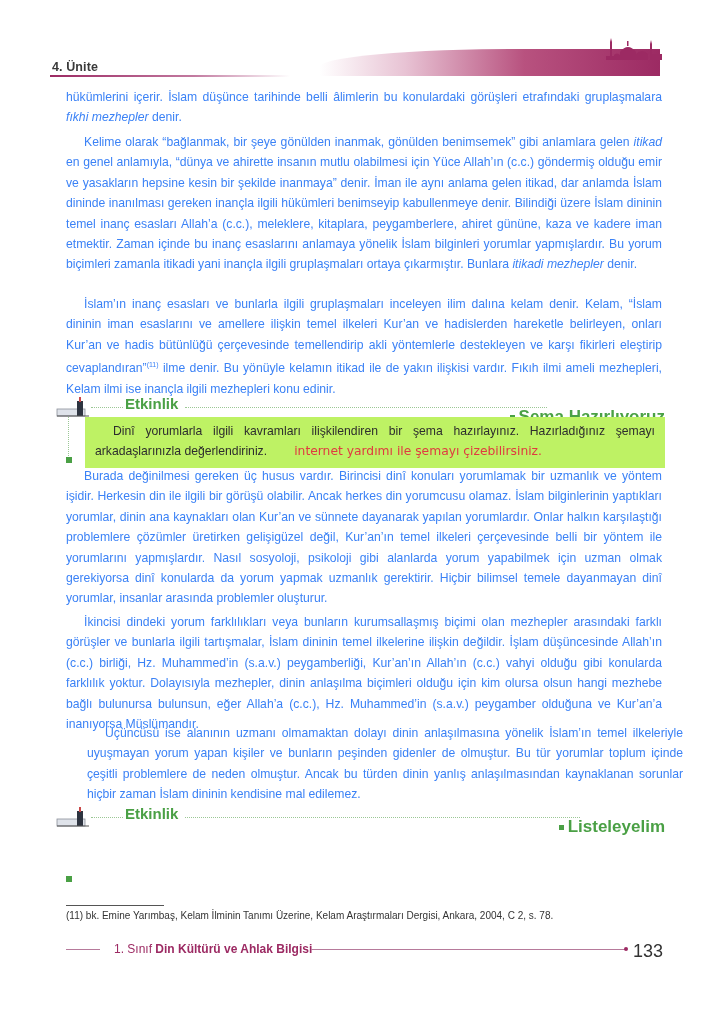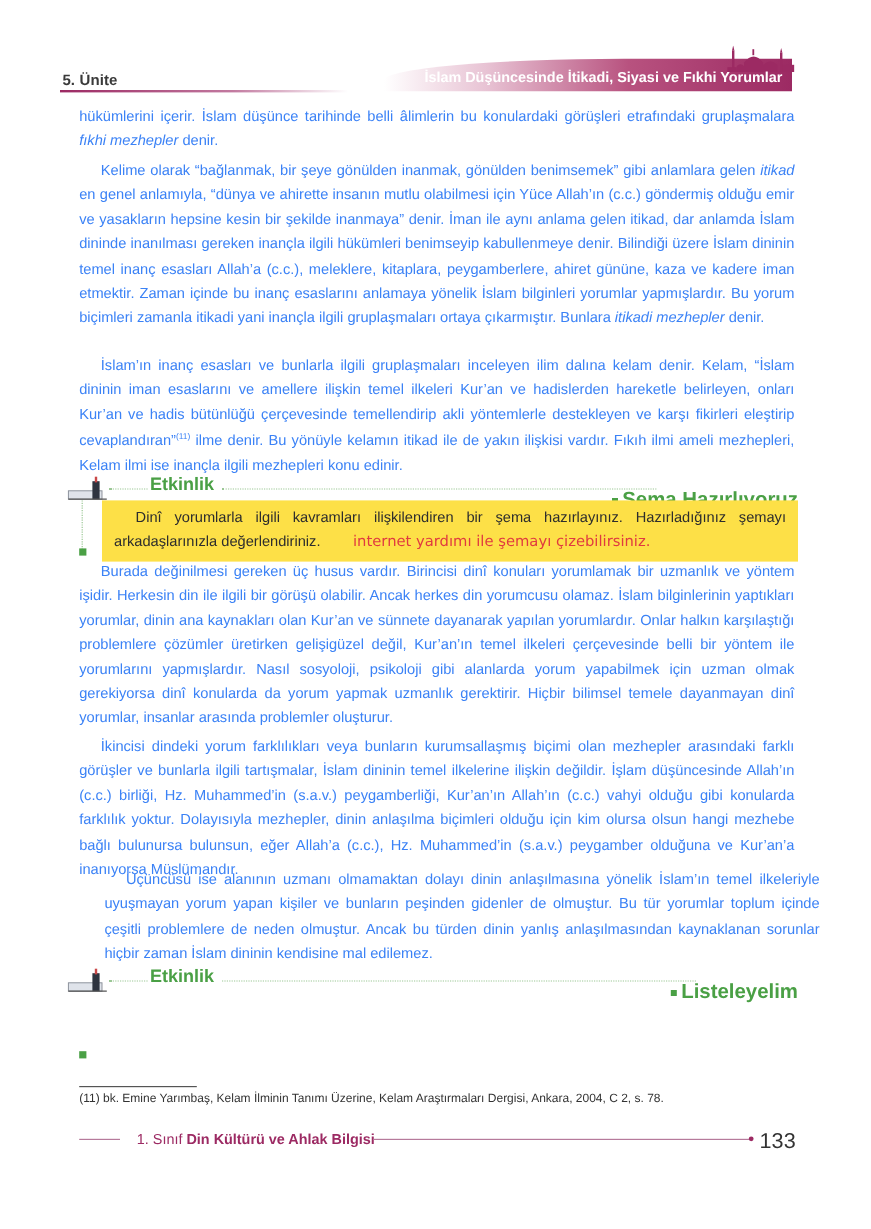--- a/index.html
+++ b/index.html
@@ -18,58 +18,57 @@
   p.t.ind { text-indent:18px; }
   .blk { position:absolute; left:66px; width:596px; }
   .sup { font-size:7px; vertical-align:super; }
   .etk { position:absolute; left:55px; width:610px; }
   .etk-head { position:relative; height:22px; }
   .etk-title { position:absolute; left:70px; top:0px; font-size:15px; font-weight:bold; color:#4aa045; }
   .etk-dots { position:absolute; left:35px; right:120px; top:12px; border-top:1.5px dotted #9bc795; }
   .etk-dots2 { position:absolute; left:130px; right:118px; top:12px; border-top:1.5px dotted #9bc795; }
   .etk-tag { position:absolute; right:0; top:12px; font-size:17px; font-weight:bold; color:#4aa045; }
   .etk-tag .sq { display:inline-block; width:5px; height:5px; background:#4aa045; margin-right:4px; vertical-align:middle; }
-  .etk-body { position:relative; margin-left:30px; background:#fde047; padding:4px 10px 6px 10px; }
+  .etk-body { position:relative; margin-left:30px; background:#bef264; padding:4px 10px 6px 10px; }
   .etk-body p { margin:0; font-size:12.2px; line-height:20.4px; color:#2d2d2d; text-align:justify; }
   .etk-vline { position:absolute; left:13px; top:22px; bottom:6px; border-left:1.5px dotted #9bc795; }
   .etk-sq { position:absolute; left:11px; width:6px; height:6px; background:#4aa045; }
   .ruler { position:absolute; left:0px; top:2px; }
   .red { color:#e03a40; font-family:"DejaVu Sans", sans-serif; font-size:12.3px; }
   .footnote-line { position:absolute; left:66px; top:905px; width:98px; height:1px; background:#555; }
   .footnote { position:absolute; left:66px; top:910px; font-size:10px; color:#333; }
   .footer { position:absolute; left:66px; top:940px; width:600px; height:20px; }
   .f-l1 { position:absolute; left:0; top:9px; width:34px; height:1px; background:#b67a9b; }
   .f-text { position:absolute; left:48px; top:2px; font-size:12px; color:#9c2a63; white-space:nowrap; }
   .f-text b { color:#9c2a63; }
   .f-l2 { position:absolute; left:245px; top:9px; width:314px; height:1px; background:#b67a9b; }
   .f-dot { position:absolute; left:558px; top:7px; width:4px; height:4px; border-radius:50%; background:#9c2a63; }
   .f-page { position:absolute; left:567px; top:1px; font-size:18px; color:#333; }
 </style>
 </head>
 <body>
 
 <div class="hdr">
-  <div class="unit">5. Ünite</div>
+  <div class="unit">4. Ünite</div>
   <div class="unit-line"></div>
   <div class="banner"></div>
   <svg class="mosque" width="56" height="22" viewBox="0 0 56 22">
     <g fill="#9c2a63">
       <rect x="4" y="4" width="2" height="18"></rect>
       <polygon points="5,0 4,4 6,4"></polygon>
       <rect x="44" y="6" width="2" height="16"></rect>
       <polygon points="45,2 44,6 46,6"></polygon>
       <path d="M14 22 L14 14 Q22 4 30 14 L30 22 Z"></path>
       <path d="M30 22 L30 16 Q36 10 42 16 L42 22 Z"></path>
       <path d="M8 22 L8 17 Q11 14 14 17 L14 22 Z"></path>
       <rect x="21" y="3" width="1.5" height="5"></rect>
       <rect x="46" y="16" width="10" height="6"></rect>
       <rect x="0" y="18" width="8" height="4"></rect>
     </g>
   </svg>
-  <div class="banner-text">İslam Düşüncesinde İtikadi, Siyasi ve Fıkhi Yorumlar</div>
 </div>
 
 <div class="blk" style="top:87px;">
   <p class="t"><span>hükümlerini içerir. İslam düşünce tarihinde belli âlimlerin bu konulardaki görüşleri etrafındaki gruplaşmalara </span><i>fıkhi mezhepler</i><span> denir.</span></p>
 </div>
 
 <div class="blk" style="top:132px;">
   <p class="t ind"><span>Kelime olarak “bağlanmak, bir şeye gönülden inanmak, gönülden benimsemek” gibi anlamlara gelen </span><i>itikad</i><span> en genel anlamıyla, “dünya ve ahirette insanın mutlu olabilmesi için Yüce Allah’ın (c.c.) göndermiş olduğu emir ve yasakların hepsine kesin bir şekilde inanmaya” denir. İman ile aynı anlama gelen itikad, dar anlamda İslam dininde inanılması gereken inançla ilgili hükümleri benimseyip kabullenmeye denir. Bilindiği üzere İslam dininin temel inanç esasları Allah’a (c.c.), meleklere, kitaplara, peygamberlere, ahiret gününe, kaza ve kadere iman etmektir. Zaman içinde bu inanç esaslarını anlamaya yönelik İslam bilginleri yorumlar yapmışlardır. Bu yorum biçimleri zamanla itikadi yani inançla ilgili gruplaşmaları ortaya çıkarmıştır. Bunlara </span><i>itikadi mezhepler</i><span> denir.</span></p>
 </div>
 

